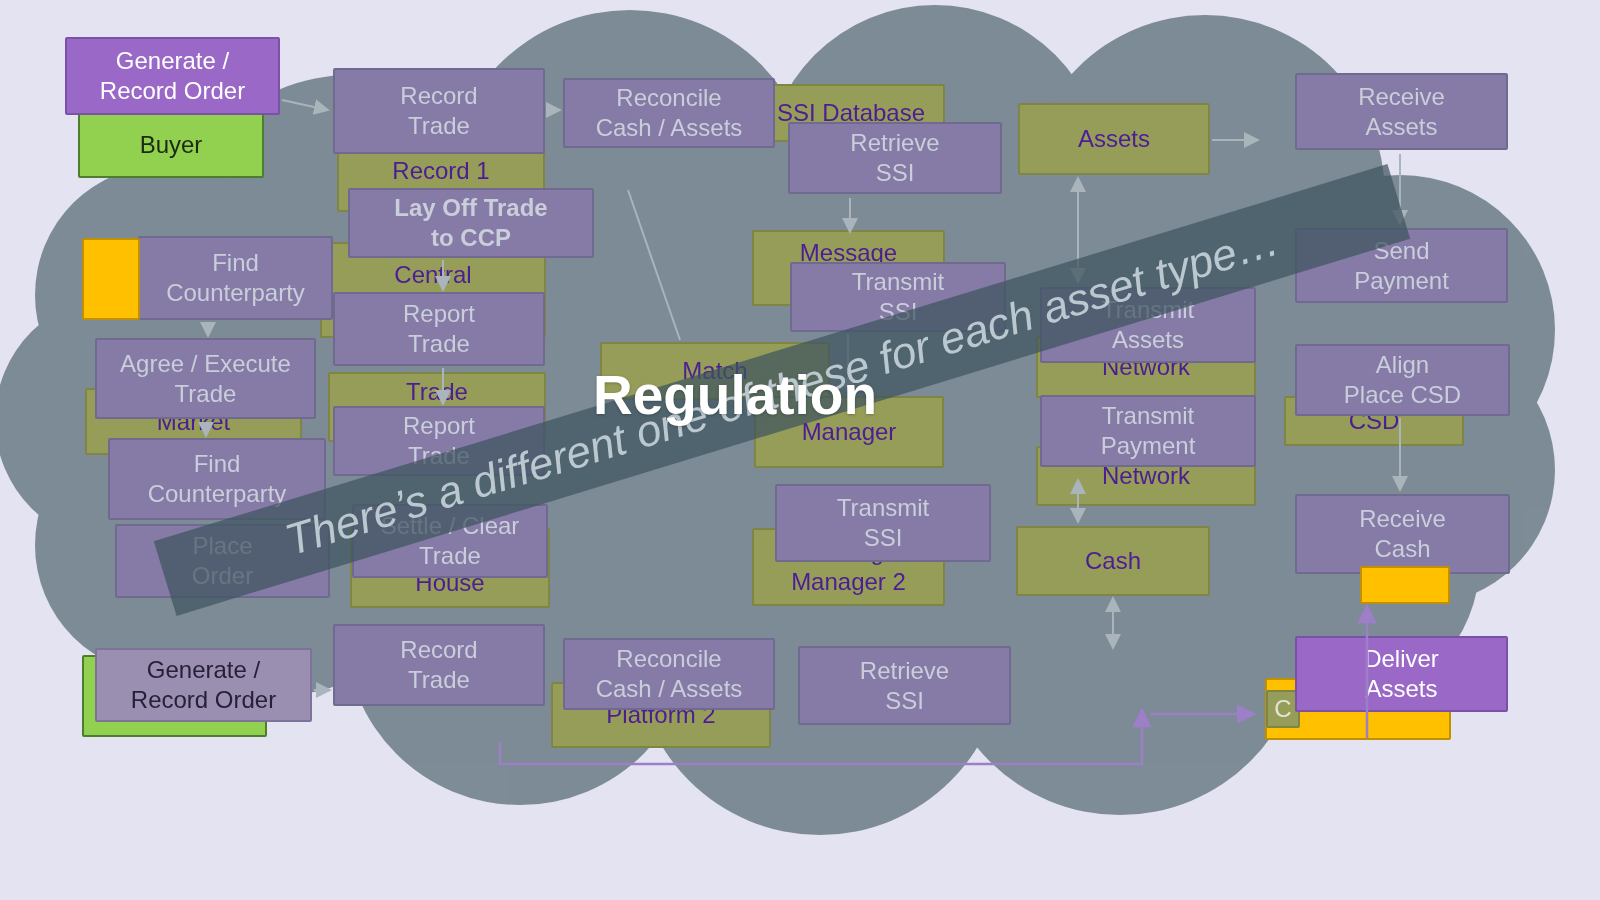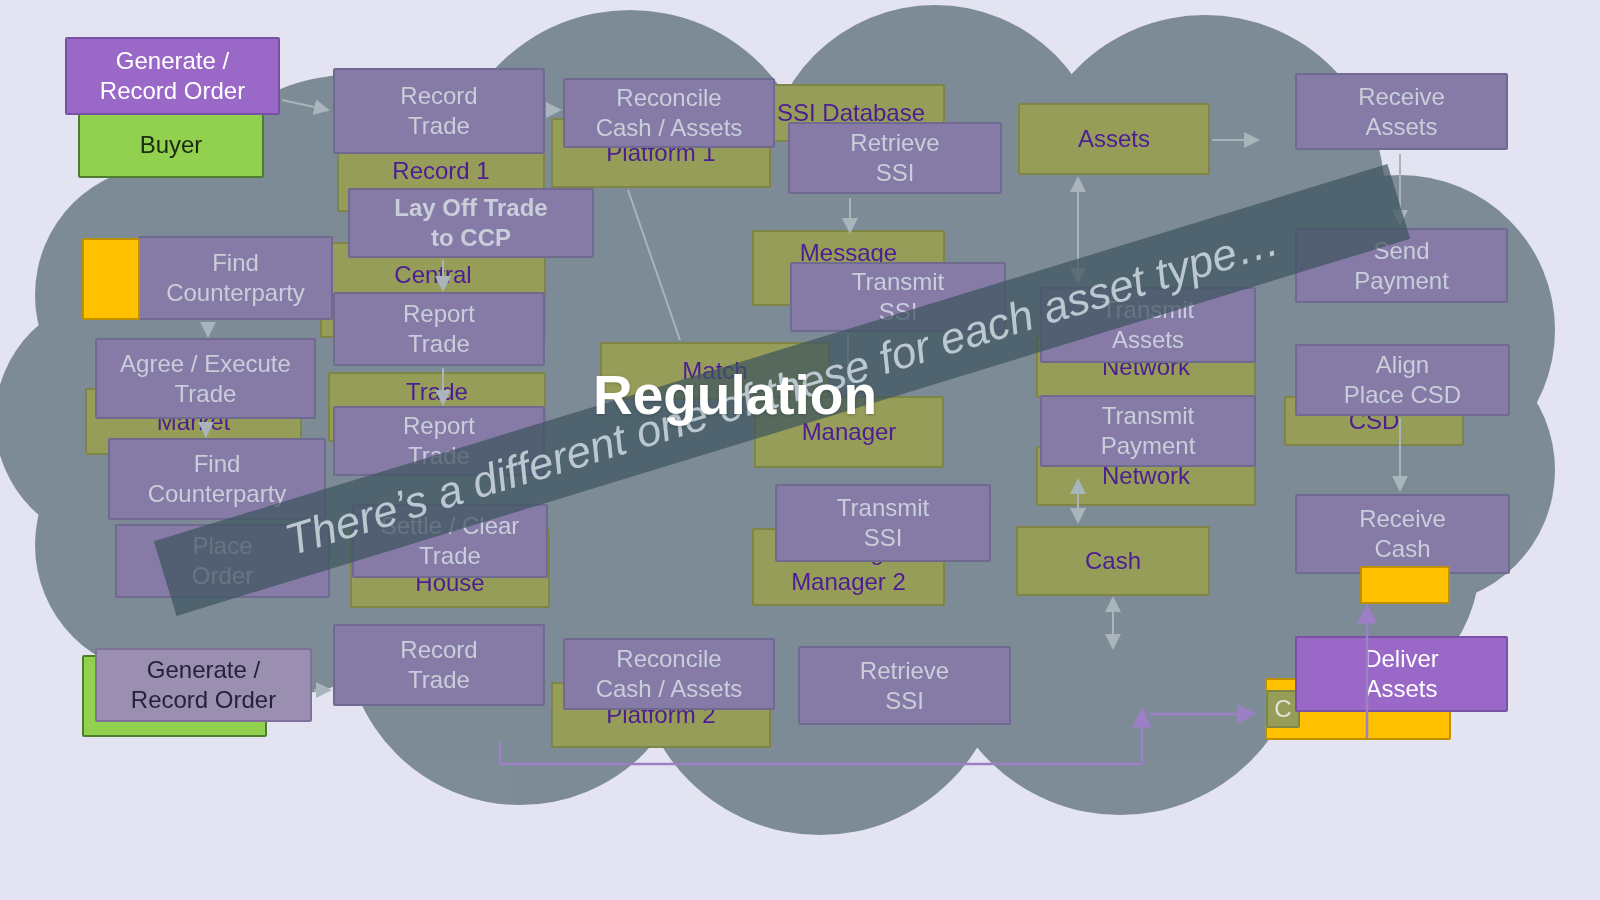--- a/index.html
+++ b/index.html
@@ -48,21 +48,20 @@
   #vivid-arrow-svg polyline{stroke:#9d7fc8;stroke-width:2.5;}
 </style>
 </head>
 <body>
 
 <div id="stage">
 
   <div id="hazy-layer" class="layer">
       <div class="box olive-hazy" style="left: 757px; top: 84px; width: 188px; height: 58px;">SSI Database</div>
       <div class="box olive-hazy" style="left: 337px; top: 130px; width: 208px; height: 82px;">Record 1</div>
-      <div class="box olive-hazy" style="left: 551px; top: 118px; width: 220px; height: 70px;">Platform 1</div>
       <div class="box olive-hazy" style="left: 1018px; top: 103px; width: 192px; height: 72px;">Assets</div>
       <div class="box olive-hazy" style="left: 320px; top: 242px; width: 226px; height: 96px;">Central
 Counterparty</div>
       <div class="box olive-hazy" style="left: 752px; top: 230px; width: 193px; height: 76px;">Message
 Manager 1</div>
       <div class="box olive-hazy" style="left: 1036px; top: 336px; width: 220px; height: 62px;">Network</div>
       <div class="box olive-hazy" style="left: 85px; top: 388px; width: 217px; height: 67px;">Market</div>
       <div class="box olive-hazy" style="left: 328px; top: 372px; width: 218px; height: 70px;">Trade
 Repository</div>
       <div class="box olive-hazy" style="left: 600px; top: 342px; width: 230px; height: 58px;">Match</div>

